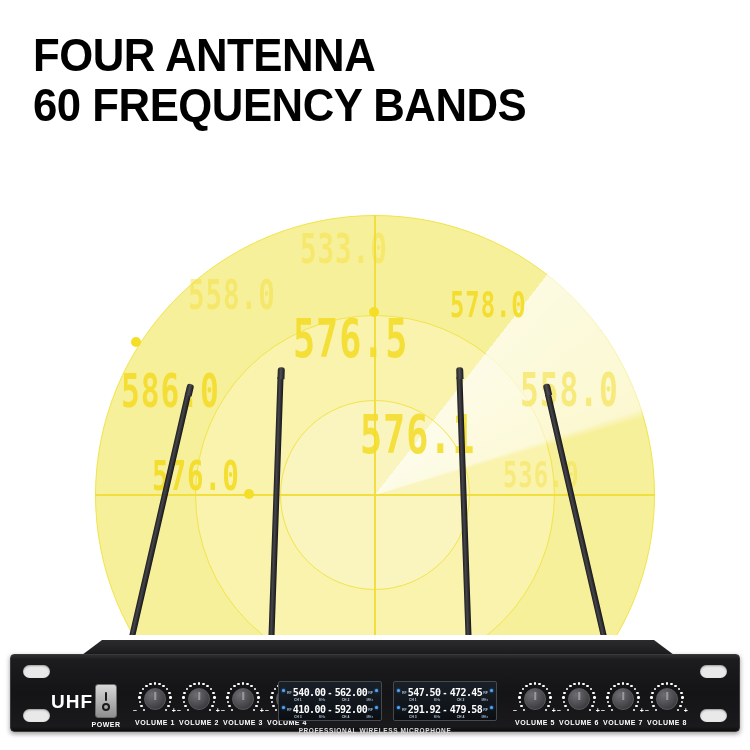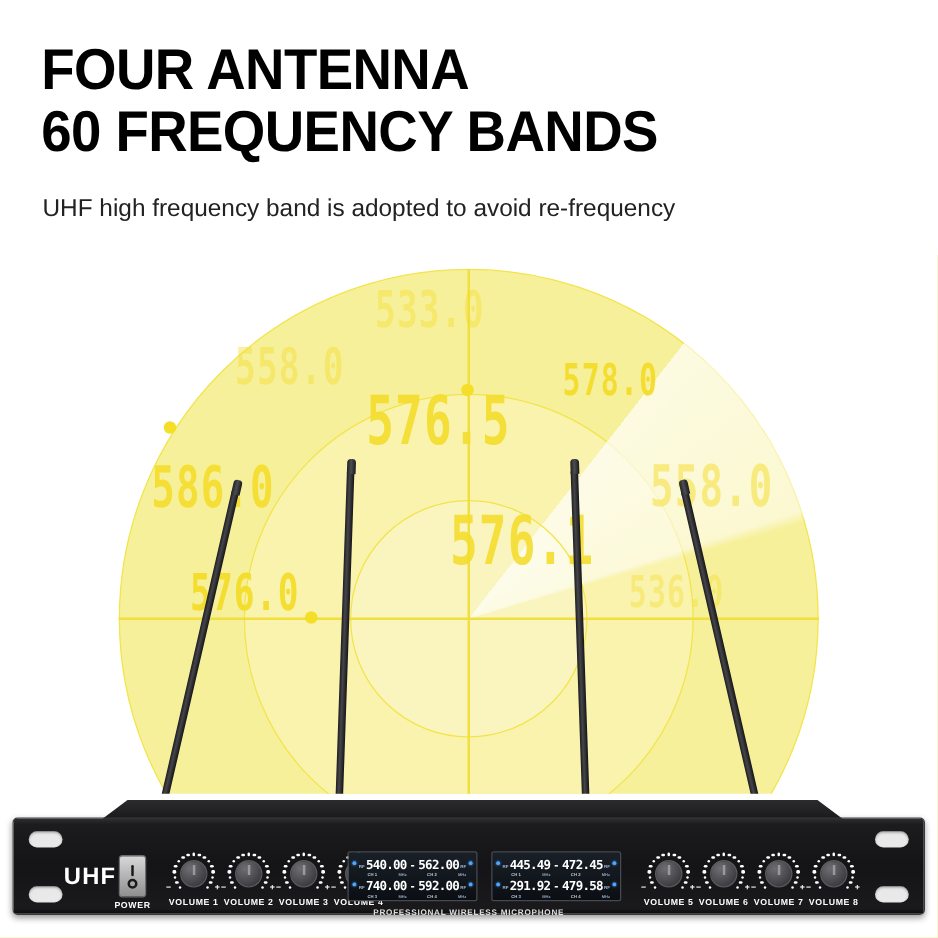--- a/index.html
+++ b/index.html
@@ -223,21 +223,20 @@
   }
 </style>
 </head>
 <body>
 
 <div class="headline">
   <div class="headline-line">FOUR ANTENNA</div>
   <div class="headline-line">60 FREQUENCY BANDS</div>
 </div>
 <div class="subhead">
-  <div>UHF high frequency band is adopted to avoid re-frequency</div>
 </div>
 
 <div class="radar-wrap">
   <div class="radar-stage">
     <div class="ring-outer"></div>
     <div class="ring-mid"></div>
     <div class="sweep"></div>
     <div class="ring-inner"></div>
     <div class="axis-v"></div>
     <div class="axis-h"></div>
@@ -425,41 +424,41 @@
             <span class="lcd-ch">CH 2</span>
             <span class="lcd-mhz">MHz</span>
             <span class="lcd-rf" style="margin-left: 1px; margin-right: 0px;">RF</span>
           </div>
           <div class="lcd-led"></div>
         </div>
         <div class="lcd-row">
           <div class="lcd-led"></div>
           <div class="lcd-cell">
             <span class="lcd-rf">RF</span>
-            <span class="lcd-num">740.00</span>
+            <span class="lcd-num">410.00</span>
             <span class="lcd-ch">CH 3</span>
             <span class="lcd-mhz">MHz</span>
           </div>
           <span class="lcd-dash">-</span>
           <div class="lcd-cell">
             <span class="lcd-num">592.00</span>
             <span class="lcd-ch">CH 4</span>
             <span class="lcd-mhz">MHz</span>
             <span class="lcd-rf" style="margin-left: 1px; margin-right: 0px;">RF</span>
           </div>
           <div class="lcd-led"></div>
         </div>
       </div>
 
     <div class="lcd" id="lcd-right" style="left:382px;">
         <div class="lcd-row">
           <div class="lcd-led"></div>
           <div class="lcd-cell">
             <span class="lcd-rf">RF</span>
-            <span class="lcd-num">445.49</span>
+            <span class="lcd-num">547.50</span>
             <span class="lcd-ch">CH 1</span>
             <span class="lcd-mhz">MHz</span>
           </div>
           <span class="lcd-dash">-</span>
           <div class="lcd-cell">
             <span class="lcd-num">472.45</span>
             <span class="lcd-ch">CH 2</span>
             <span class="lcd-mhz">MHz</span>
             <span class="lcd-rf" style="margin-left: 1px; margin-right: 0px;">RF</span>
           </div>

